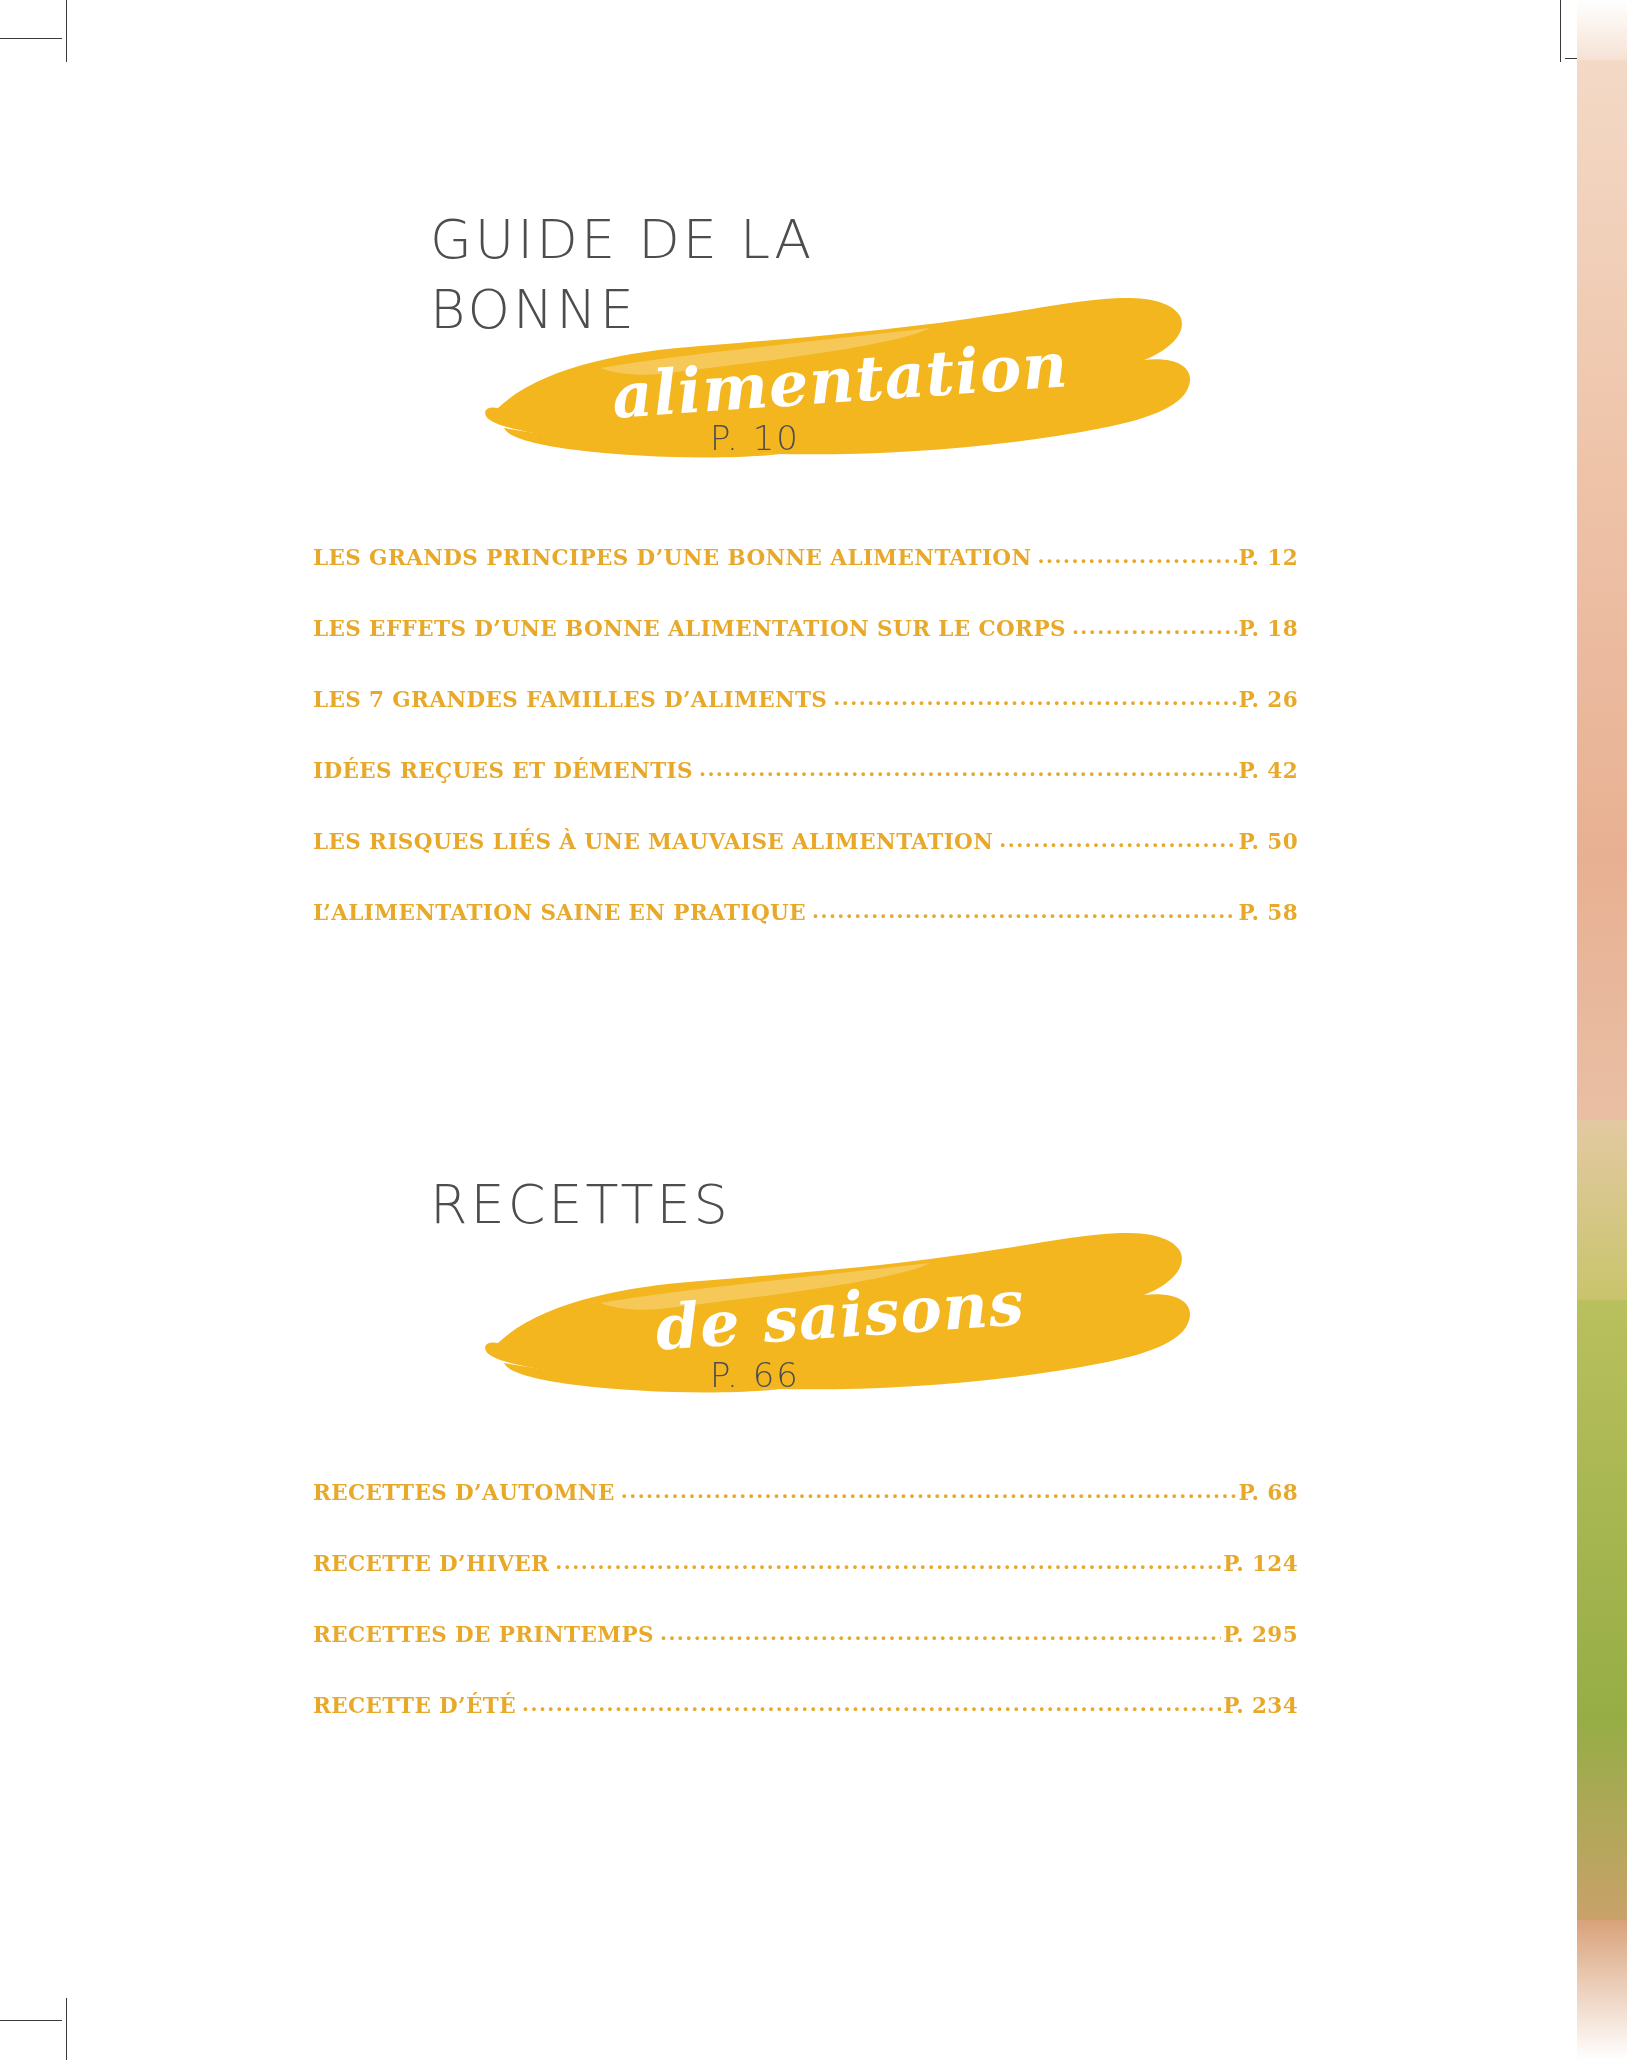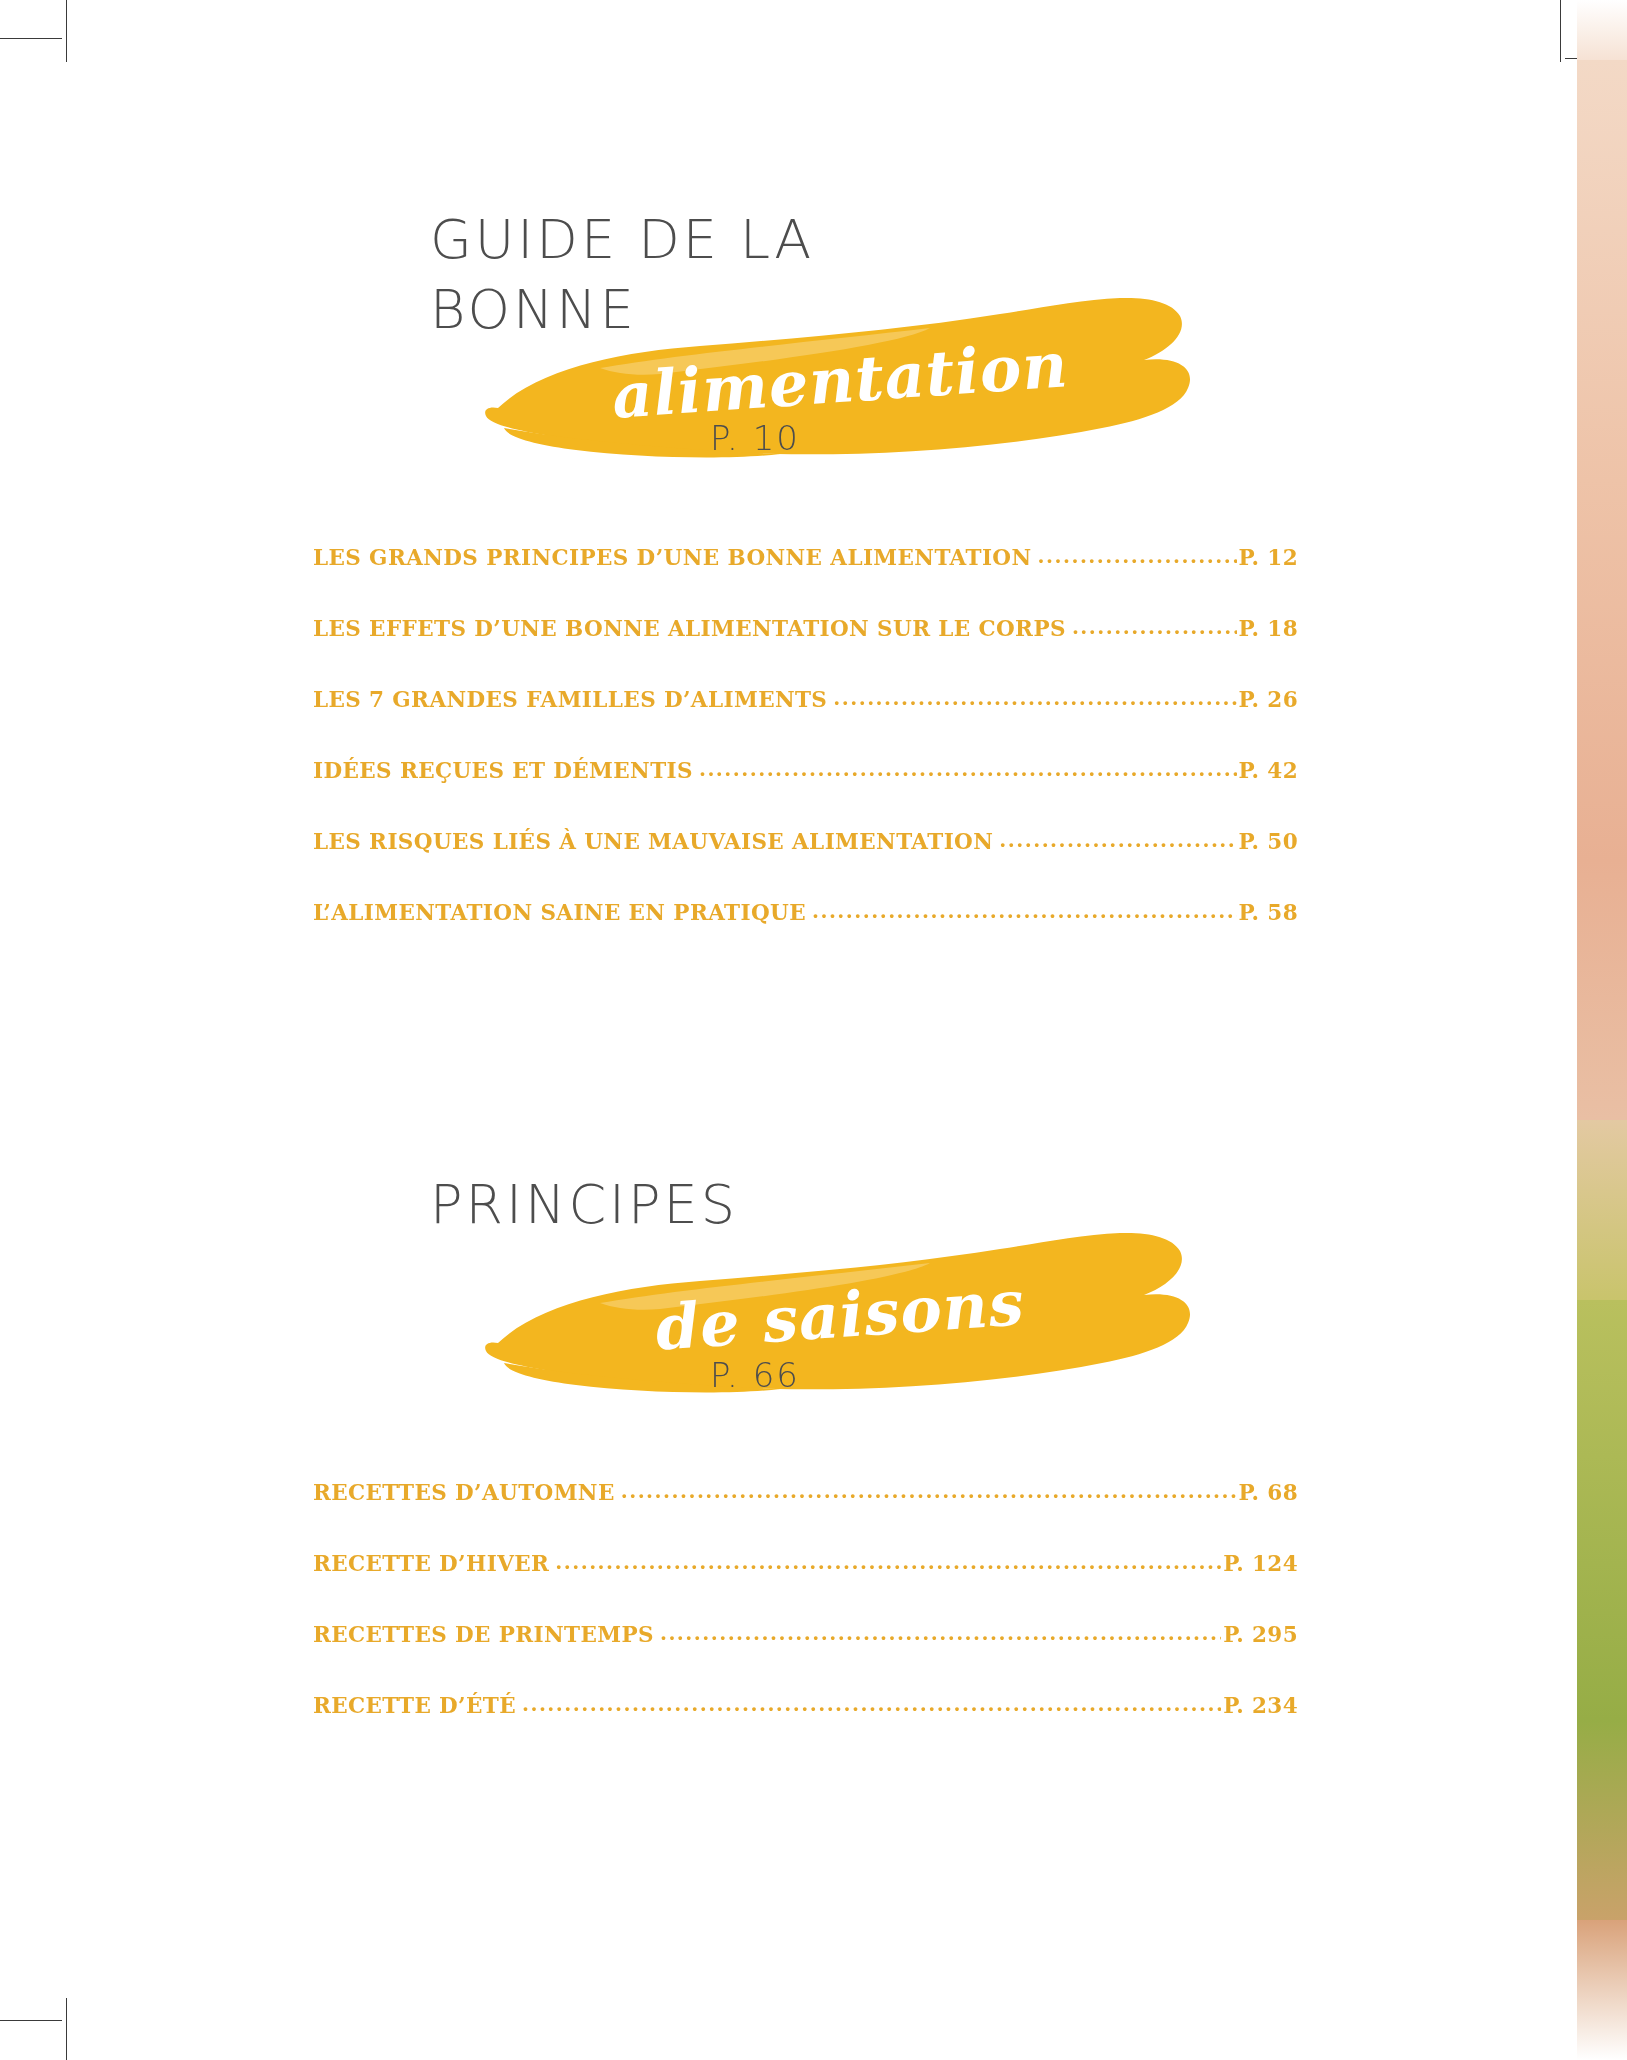--- a/index.html
+++ b/index.html
@@ -219,21 +219,21 @@
         <div class="toc-row">
           <span class="label">L’ALIMENTATION SAINE EN PRATIQUE</span>
           <span class="dots">........................................................................................................................................................</span>
           <span class="pg">P. 58</span>
         </div>
       </div>
     </div>
 
     <div class="section" style="top:1165px;">
       <div class="heading-block">
-        <div class="heading-line l1">PRINCIPES</div>
+        <div class="heading-line l1">RECETTES</div>
         <div class="heading-line l2"></div>
 
         <div class="brush-wrap" style="top:60px;">
           <svg width="720" height="180" viewBox="0 0 720 180" xmlns="http://www.w3.org/2000/svg" aria-hidden="true">
             <path fill="#f3b61f" d="M18,118 C60,78 140,62 220,56 C320,48 420,40 520,24 C560,18 600,10 640,8 C668,7 692,12 700,26 C708,42 690,60 664,70 C700,66 716,80 708,98 C700,118 664,130 622,138 C520,158 400,166 296,164 C214,162 130,156 70,146 C34,140 10,134 6,126 C3,120 8,116 18,118 Z"></path>
             <path fill="#f3b61f" d="M24,138 C90,150 200,160 300,164 C250,170 160,168 96,160 C58,155 28,148 24,138 Z"></path>
             <path fill="#ffffff" opacity="0.25" d="M120,78 C200,64 330,52 450,38 C420,54 300,70 180,84 C158,86 136,84 120,78 Z"></path>
           </svg>
           <div class="script">de saisons</div>
         </div>

